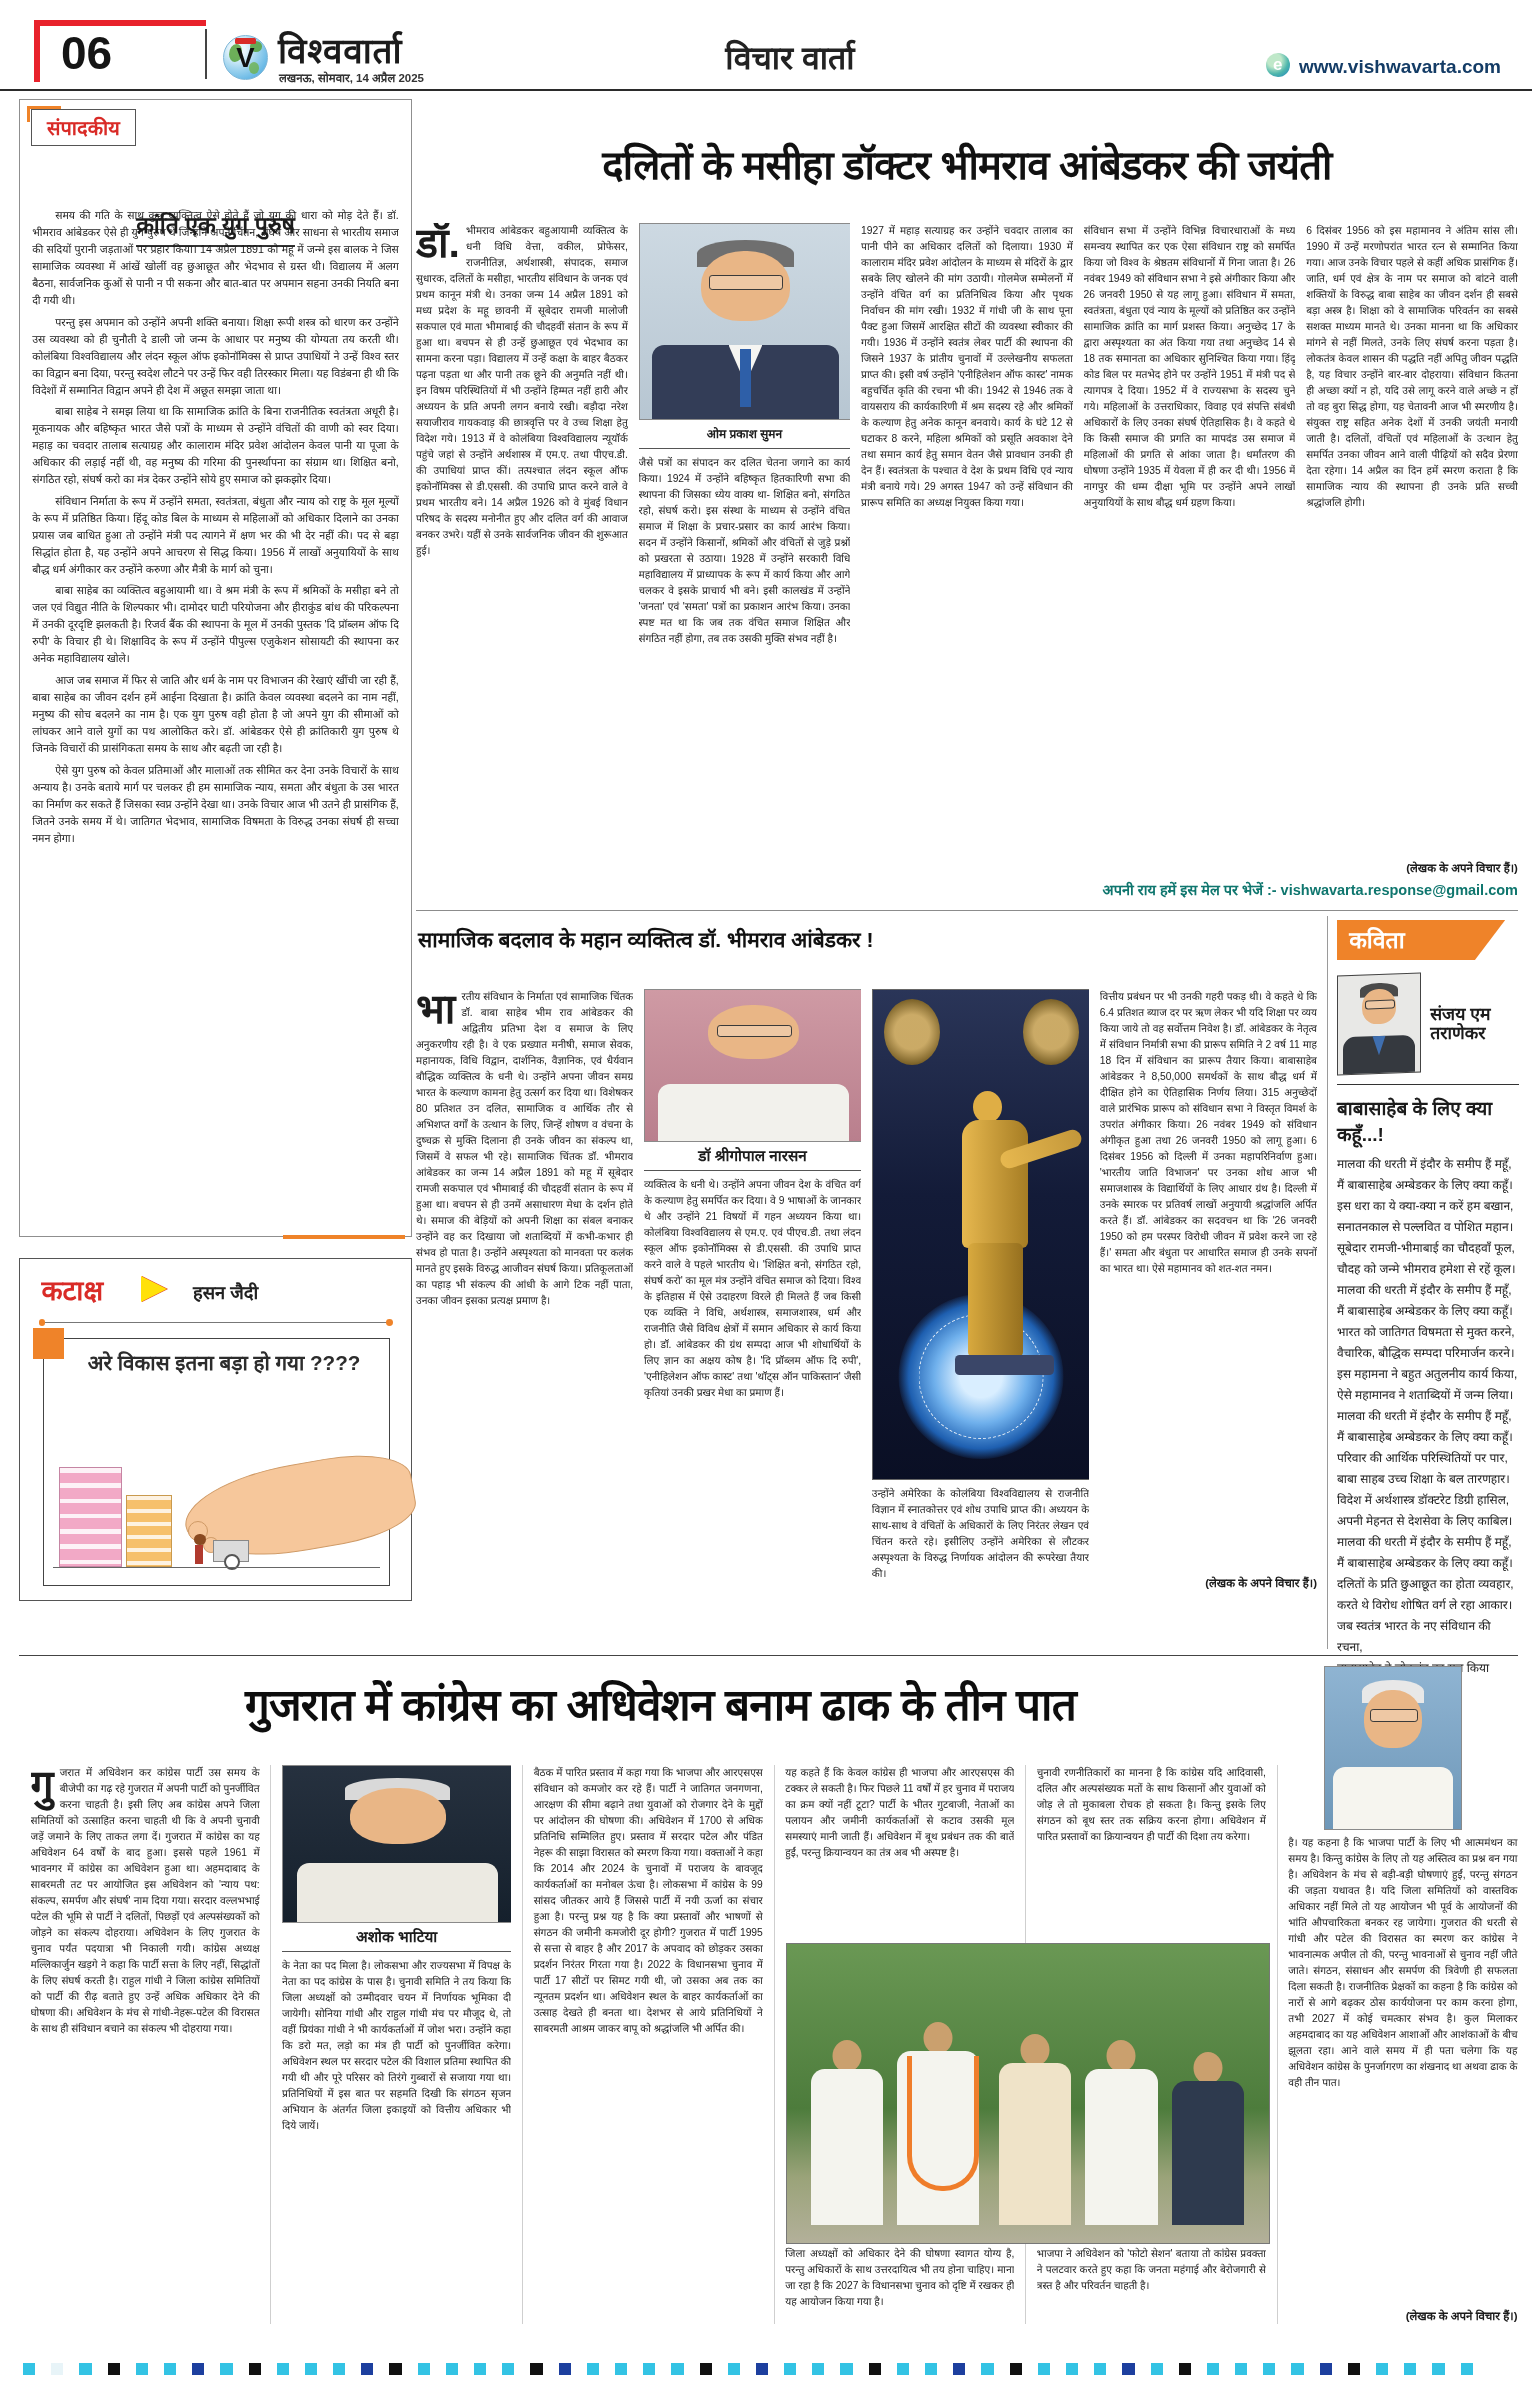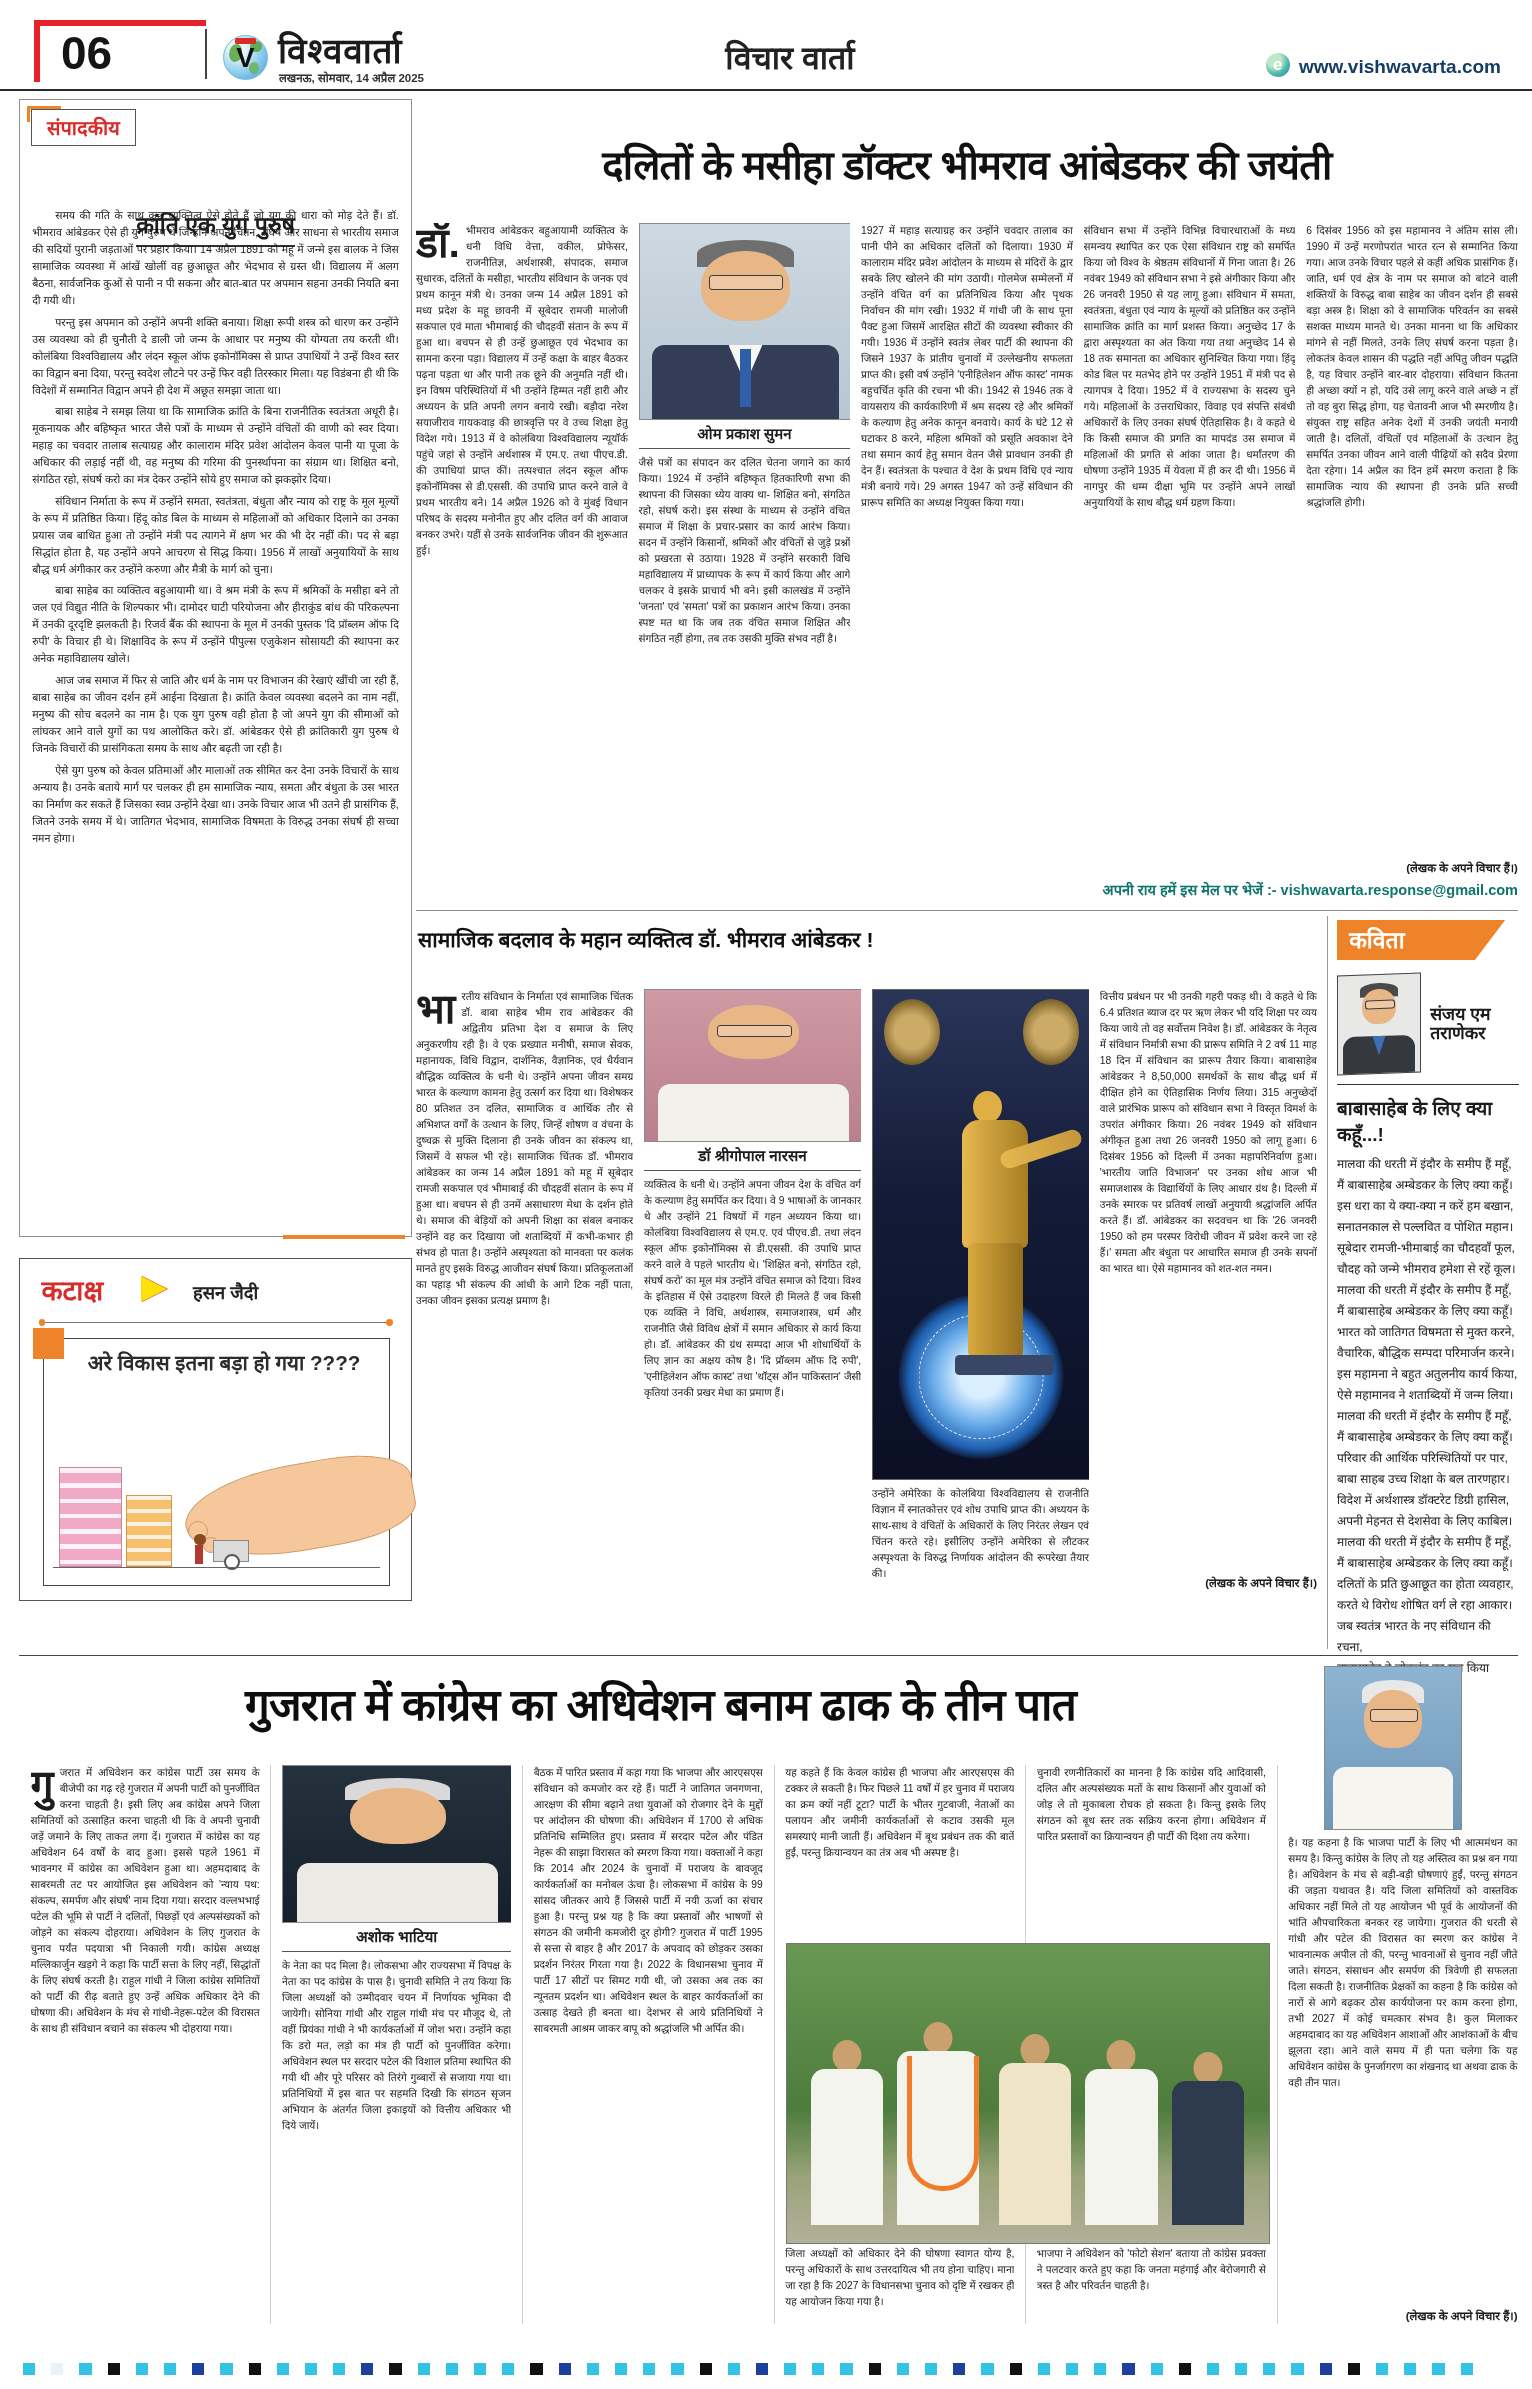--- a/index.html
+++ b/index.html
@@ -66,21 +66,21 @@
   .ct-wheel{position:absolute;left:180px;bottom:15.3px;width:12.2px;height:12.2px;border:2.3px solid #555;border-radius:50%;background:#fff;}
   
   .headline-xl{position:absolute;left:416px;top:136px;width:1102px;text-align:center;
         font-size:40px;font-weight:bold;color:#111;letter-spacing:-0.8px;}
   .cols{position:absolute;display:flex;gap:10.7px;}
   .col{flex:1 1 0;min-width:0;height:100%;font-size:10.3px;line-height:16px;text-align:justify;overflow:hidden;}
   .col-flex{display:flex;flex-direction:column;}
   .col-text{flex:1 1 0;overflow:hidden;}
   .dropcap{float:left;font-size:41px;line-height:35px;font-weight:bold;padding:3.1px 6.1px 0 0;}
   .photo{width:100%;border:0.8px solid #8a8a8a;position:relative;overflow:hidden;flex:none;}
-  .caption{flex:none;font-weight:bold;text-align:center;font-size:15px;padding:6.1px 3.1px 6.1px;border-bottom:1.5px solid #555;margin-bottom:6.1px;}
+  .caption{flex:none;font-weight:bold;text-align:center;font-size:12px;padding:6.1px 3.1px 6.1px;border-bottom:1.5px solid #555;margin-bottom:6.1px;}
   .note{flex:none;font-weight:bold;text-align:right;font-size:11.5px;padding-top:6.1px;}
   .feedback{position:absolute;left:416px;top:879px;width:1102px;text-align:right;font-size:14.5px;font-weight:bold;color:#0f766e;}
   .rule-h{position:absolute;border-top:0.8px solid #8c8c8c;}
   .rule-v{position:absolute;border-left:0.8px solid #9a9a9a;}
   
   .ph-head{position:absolute;width:42%;height:36%;left:29%;top:14%;background:#e9b686;border-radius:48% 48% 44% 44%;}
   .ph-hair{position:absolute;width:46%;height:14%;left:27%;top:8%;background:#6f6f6f;border-radius:50% 50% 0 0;}
   .ph-glass{position:absolute;width:34%;height:7%;left:33%;top:26%;border:1.5px solid #3a3a3a;border-radius:3.1px;background:rgba(255,255,255,.25);}
   .ph-body{position:absolute;width:88%;height:42%;left:6%;top:62%;background:#333d57;border-radius:12.2px 12.2px 0 0;}
   .ph-vee{position:absolute;left:42%;top:62%;width:16%;height:20%;background:#f5f5f2;clip-path:polygon(0 0,100% 0,50% 100%);}

